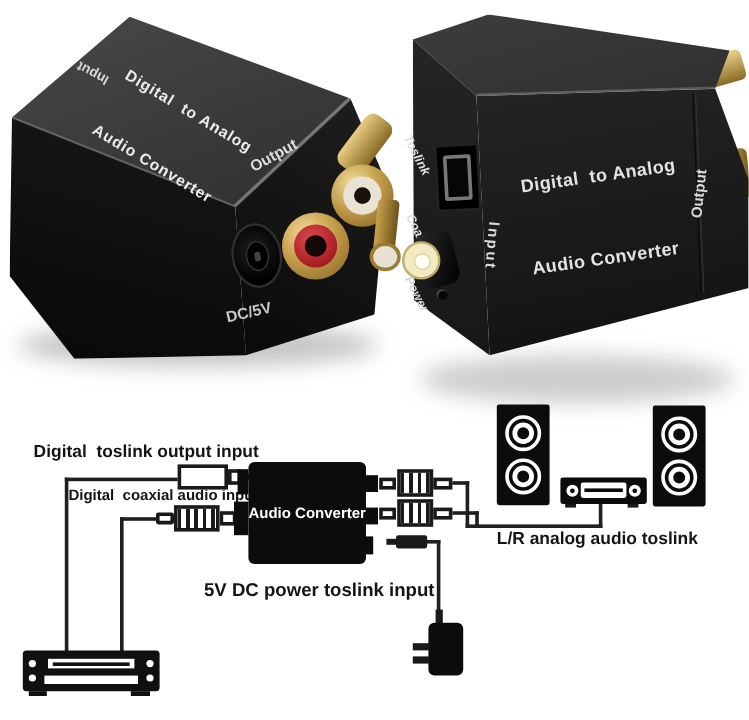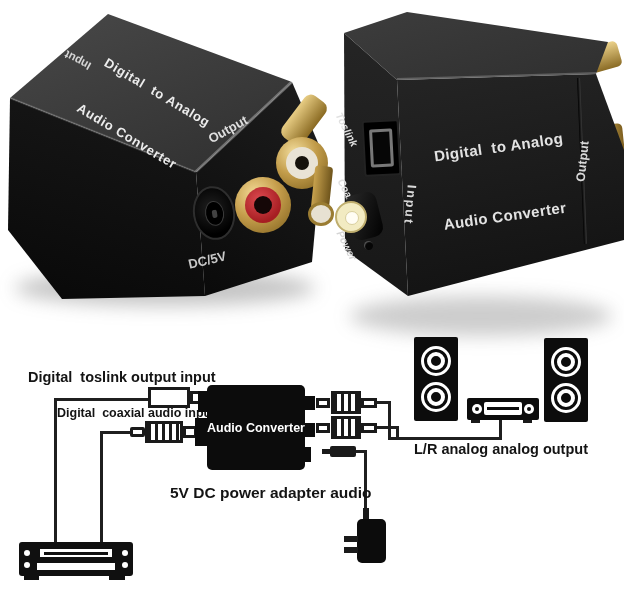--- a/index.html
+++ b/index.html
@@ -107,22 +107,22 @@
     <div class="wire" style="left:388px;top:401px;width:3px;height:39px"></div>
     <div class="wire" style="left:376px;top:426px;width:23px;height:3px"></div>
     <div class="wire" style="left:396px;top:426px;width:3px;height:14px"></div>
     <div class="wire" style="left:388px;top:437px;width:114px;height:3px"></div>
     <div class="wire" style="left:499px;top:417px;width:3px;height:23px"></div>
     <div class="wire" style="left:355px;top:450px;width:12px;height:3px"></div>
     <div class="wire" style="left:364px;top:450px;width:3px;height:72px"></div>
 
     <div class="lbl" style="left:28px;top:369px;font-size:14.5px">Digital  toslink output input</div>
     <div class="lbl" style="left:57px;top:406px;font-size:12.5px">Digital  coaxial audio input</div>
-    <div class="lbl" style="left:170px;top:484px;font-size:15.5px">5V DC power adapter audio</div>
-    <div class="lbl" style="left:414px;top:441px;font-size:14.5px">L/R analog analog output</div>
+    <div class="lbl" style="left:170px;top:484px;font-size:15.5px">5V DC power toslink input</div>
+    <div class="lbl" style="left:414px;top:441px;font-size:14.5px">L/R analog audio toslink</div>
 
     <div class="plugbox" style="left:148px;top:387px;width:42px;height:21px"></div>
     <div class="plugbox" style="left:190px;top:391px;width:11px;height:13px"></div>
     <div class="d" style="left:201px;top:394px;width:7px;height:7px;background:#1a1a1a;border-radius:0 3px 3px 0"></div>
 
     <div class="plugbox" style="left:130px;top:427px;width:15px;height:10px;border-radius:2px"></div>
     <div class="ribbed" style="left:145px;top:421px;width:38px;height:22px"></div>
     <div class="plugbox" style="left:183px;top:426px;width:14px;height:12px"></div>
     <div class="d" style="left:197px;top:429px;width:6px;height:6px;background:#1a1a1a"></div>
 

